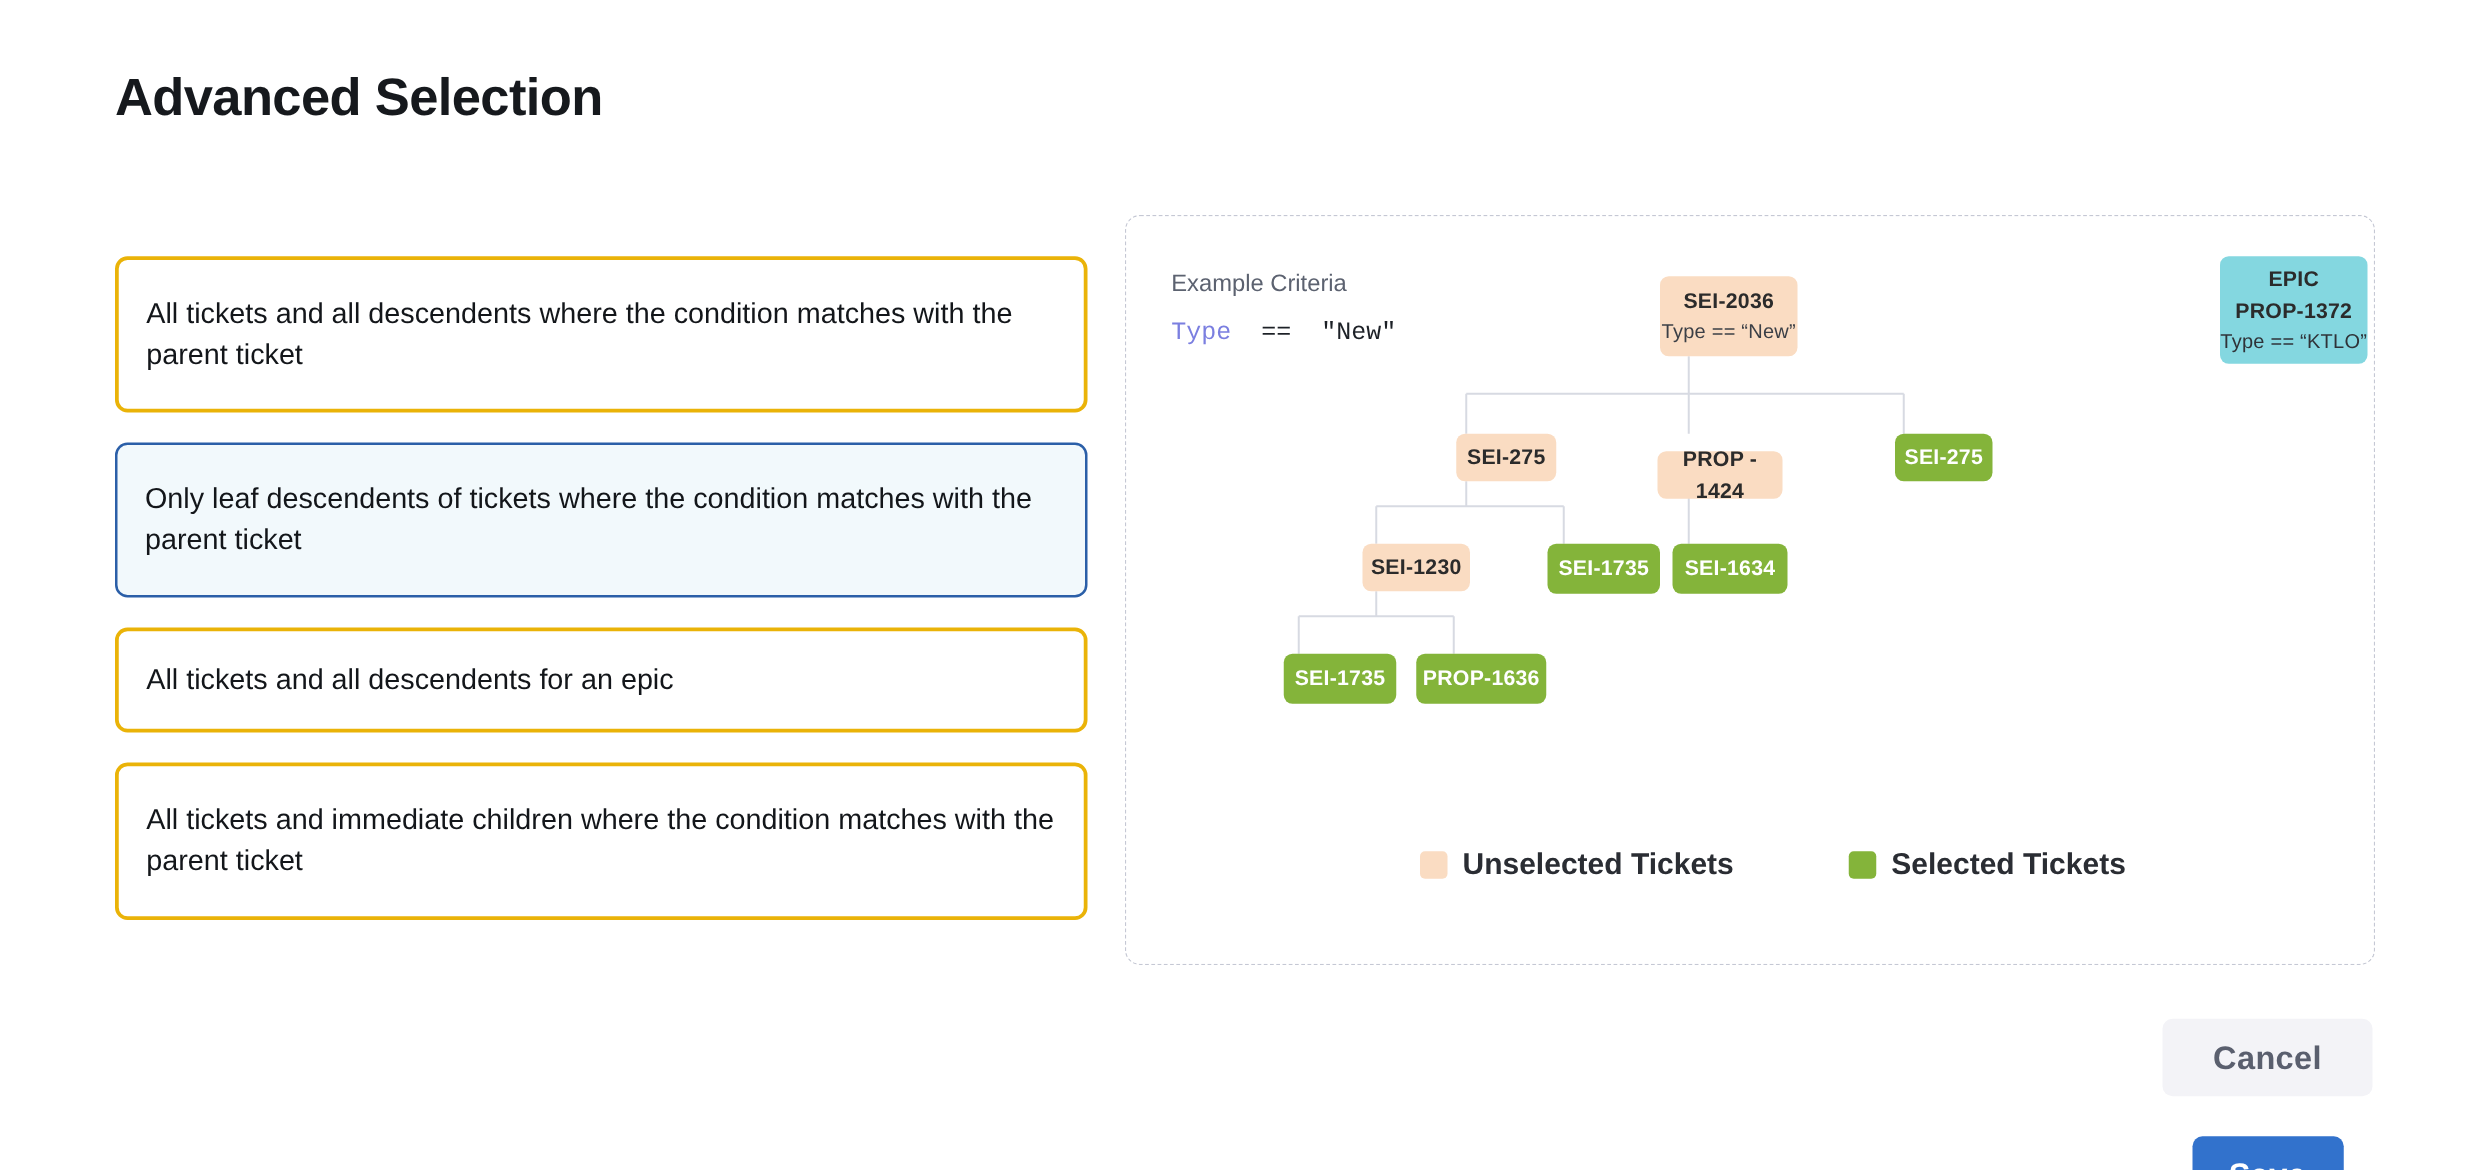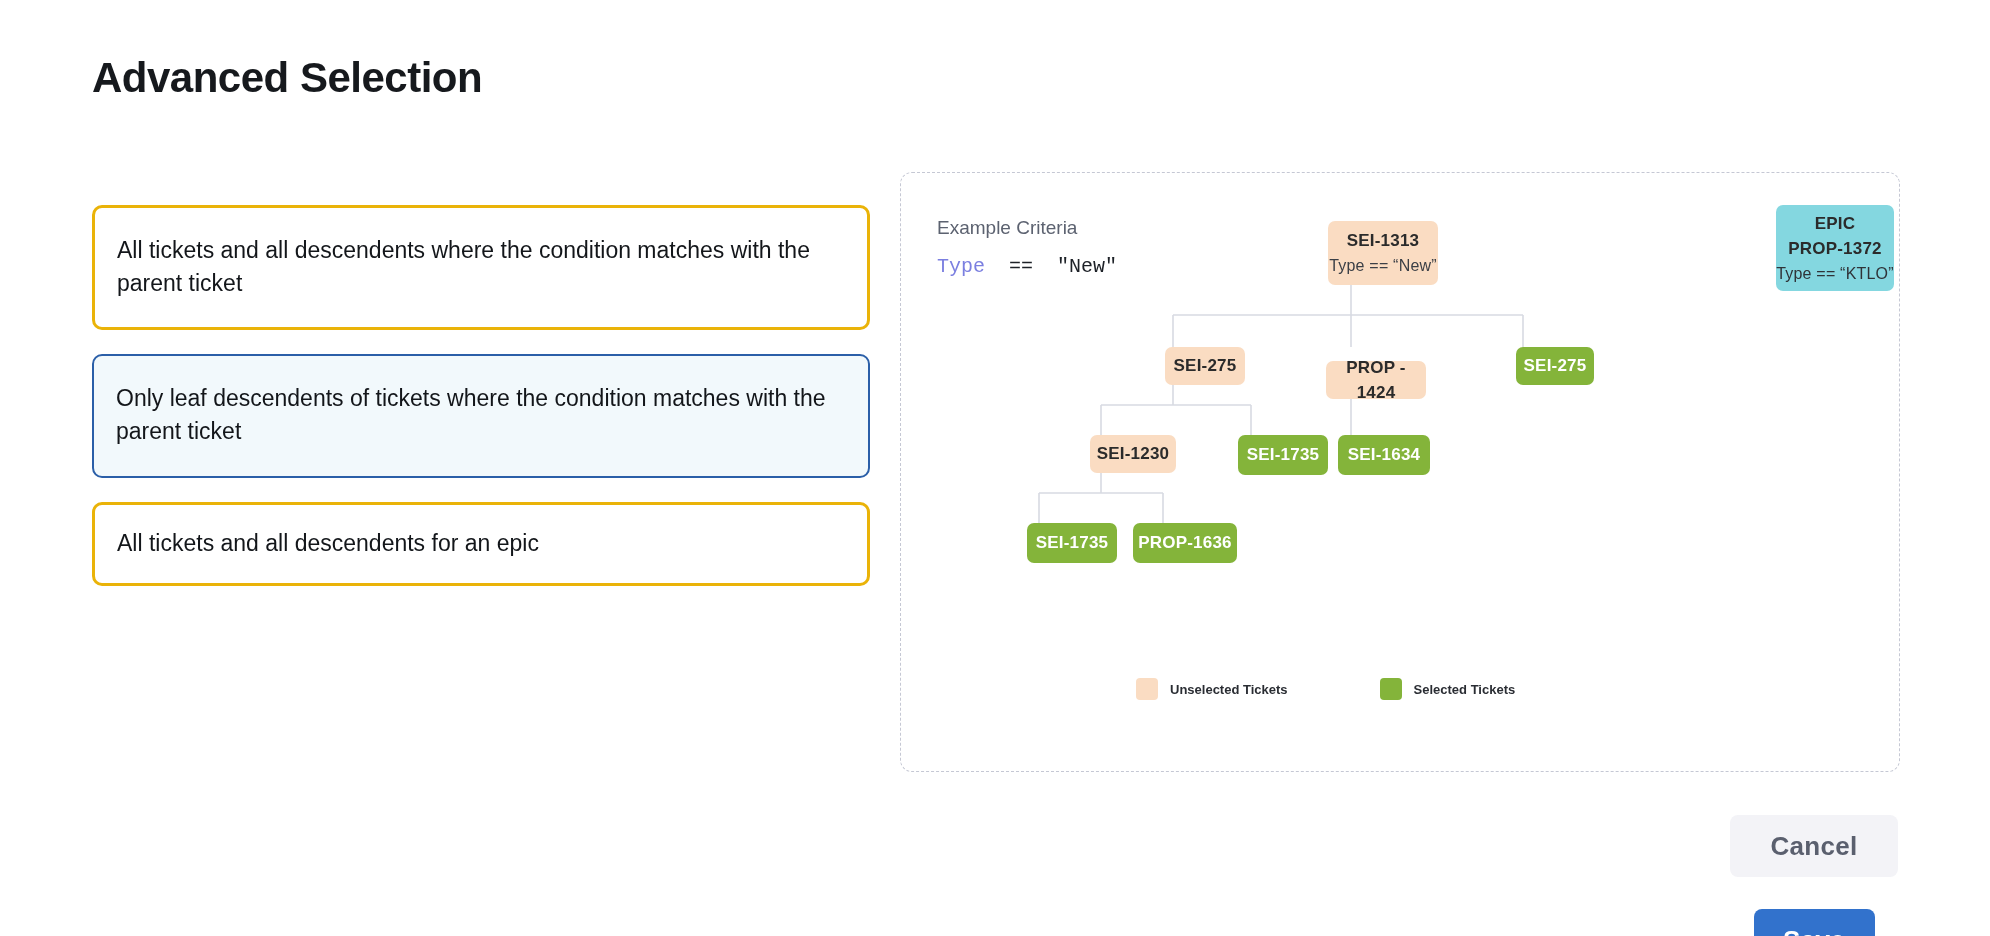--- a/index.html
+++ b/index.html
@@ -121,21 +121,21 @@
   }
 
   
   .legend {
     position: absolute;
     left: 235px;
     top: 505px;
     display: flex;
     align-items: flex-end;
     gap: 18px;
-    font-size: 13px;
+    font-size: 24px;
     color: #2a2d33;
     font-weight: bold;
   }
   .legend .item { display: flex; align-items: center; gap: 12px; }
   .legend .swatch {
     width: 22px; height: 22px; border-radius: 4px;
   }
   .legend .sw-unselected { background: #fadcc2; }
   .legend .sw-selected   { background: #84b43a; }
   .legend .gap { width: 56px; }
@@ -187,20 +187,23 @@
   </div>
 
   <div class="option-card two-line selected">
     <span>Only leaf descendents of tickets where the condition matches with the parent ticket</span>
   </div>
 
   <div class="option-card">
     <span>All tickets and all descendents for an epic</span>
   </div>
 
+  <div class="option-card two-line">
+    <span>All tickets and immediate children where the condition matches with the parent ticket</span>
+  </div>
 
 </div>
 
 <div class="diagram-panel">
 
   <div class="criteria-label">Example Criteria</div>
   <div class="criteria-expr"><span class="kw">Type</span>  <span>==</span>  <span>"New"</span></div>
 
   <svg class="wires" viewBox="0 0 1000 600">
     <g stroke="#d7dae2" stroke-width="1.6" fill="none">
@@ -219,21 +222,21 @@
       <path d="M450 212 L450 262"></path>
 
       <path d="M200 300 L200 320"></path>
       <path d="M138 320 L262 320"></path>
       <path d="M138 320 L138 350"></path>
       <path d="M262 320 L262 350"></path>
     </g>
   </svg>
 
   <div class="node unselected" style="left:395px; top:48px; width:110px; height:64px;">
-    <span>SEI-1313</span>
+    <span>SEI-2036</span>
     <span class="sub">Type == “New”</span>
   </div>
 
   <div class="node epic" style="left:843px; top:32px; width:118px; height:86px;">
     <span>EPIC</span>
     <span>PROP-1372</span>
     <span class="sub">Type == “KTLO”</span>
   </div>
 
   <div class="node unselected" style="left:232px; top:174px; width:80px; height:38px;">

